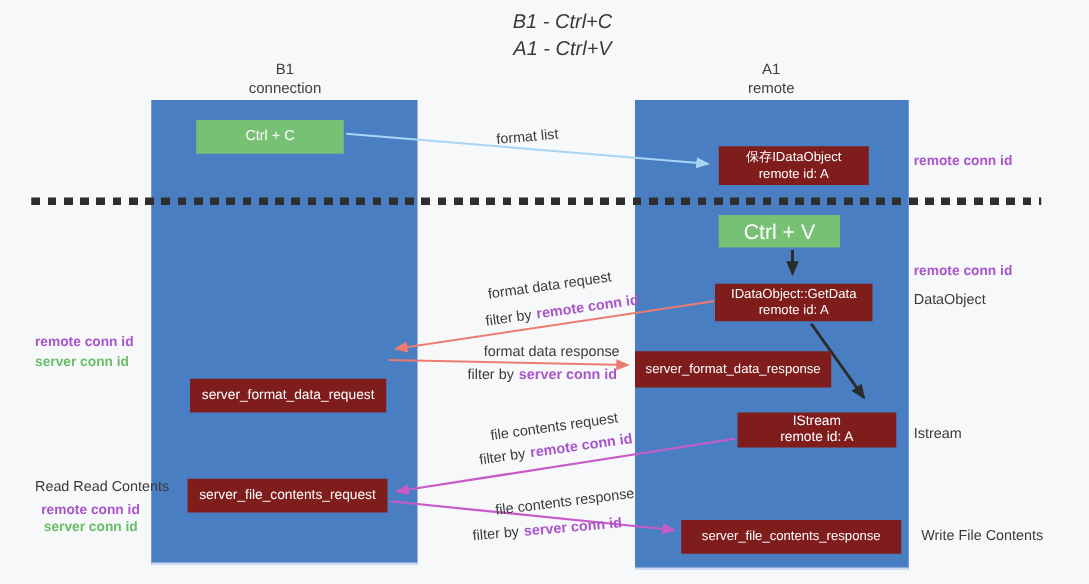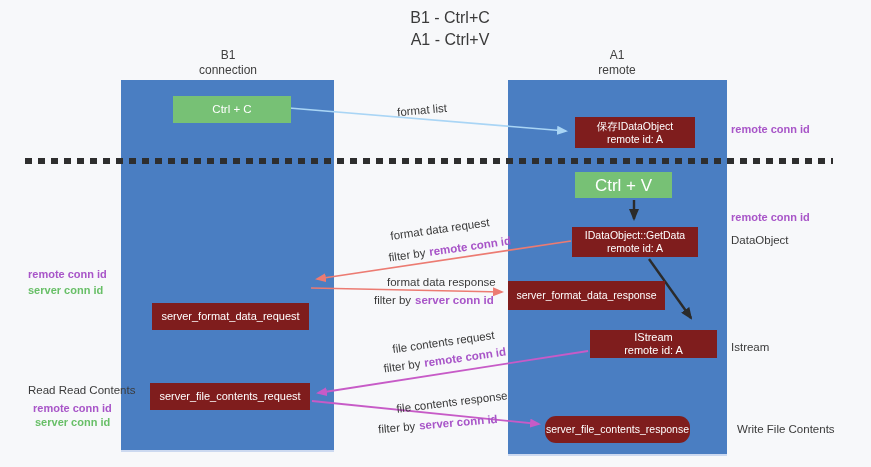--- a/index.html
+++ b/index.html
@@ -16,20 +16,21 @@
   }
   .abs{position:absolute;}
 
   
   .diagram-title{
     left:330px;top:7px;width:240px;
     text-align:center;
     font-size:16px;line-height:22px;
     color:#3a3a3a;
     z-index:4;
+    font-style:italic;
   }
 
   
   .lane{
     background:#4a7ec2;
     border-bottom:2px solid #ccd9f0;
     z-index:1;
   }
   .lane-left{left:121px;top:80px;width:213px;height:370px;}
   .lane-right{left:508px;top:80px;width:219px;height:374px;}
@@ -57,29 +58,29 @@
     display:flex;flex-direction:column;
     align-items:center;justify-content:center;
     color:#ffffff;
     font-size:11px;line-height:13px;
     text-align:center;
     box-sizing:border-box;
   }
   .node-green{background:#77c175;}
   .node-orange{background:#7f1d1d;}
 
-  .n-ctrl-c{left:157px;top:96px;width:118px;height:27px;font-size:11.5px;margin-left:16px;}
+  .n-ctrl-c{left:157px;top:96px;width:118px;height:27px;font-size:11.5px;}
   .n-save-obj{left:575px;top:117px;width:120px;height:31px;font-size:10.5px;}
   .n-ctrl-v{left:575px;top:172px;width:97px;height:26px;font-size:17px;}
   .n-getdata{left:572px;top:227px;width:126px;height:30px;font-size:10.5px;}
   .n-fmt-req{left:152px;top:267px;width:157px;height:27px;margin-top:36px;}
   .n-fmt-resp{left:508px;top:281px;width:157px;height:29px;font-size:10.5px;}
   .n-istream{left:590px;top:330px;width:127px;height:28px;}
   .n-file-req{left:150px;top:383px;width:160px;height:27px;}
-  .n-file-resp{left:545px;top:416px;width:145px;height:27px;font-size:10.5px;border-radius:11px;}
+  .n-file-resp{left:545px;top:416px;width:176px;height:27px;font-size:10.5px;}
 
   
   .lbl{
     z-index:4;
     font-size:11.5px;
     color:#3a3a3a;
     white-space:nowrap;
   }
   .lbl-bold{font-weight:bold;font-size:11px;}
   .purple{color:#a855c8;font-weight:bold;}

